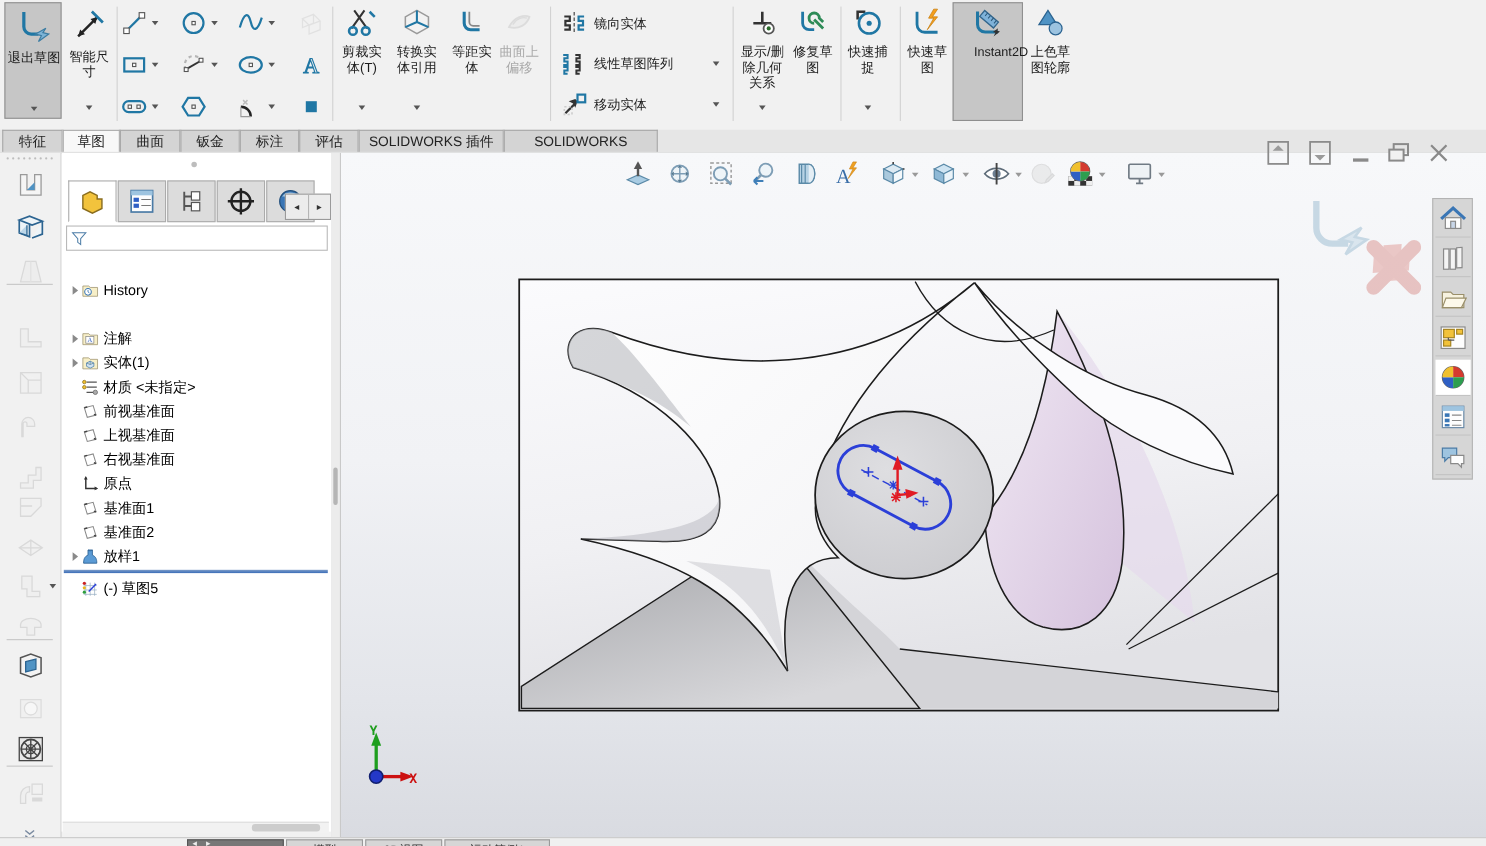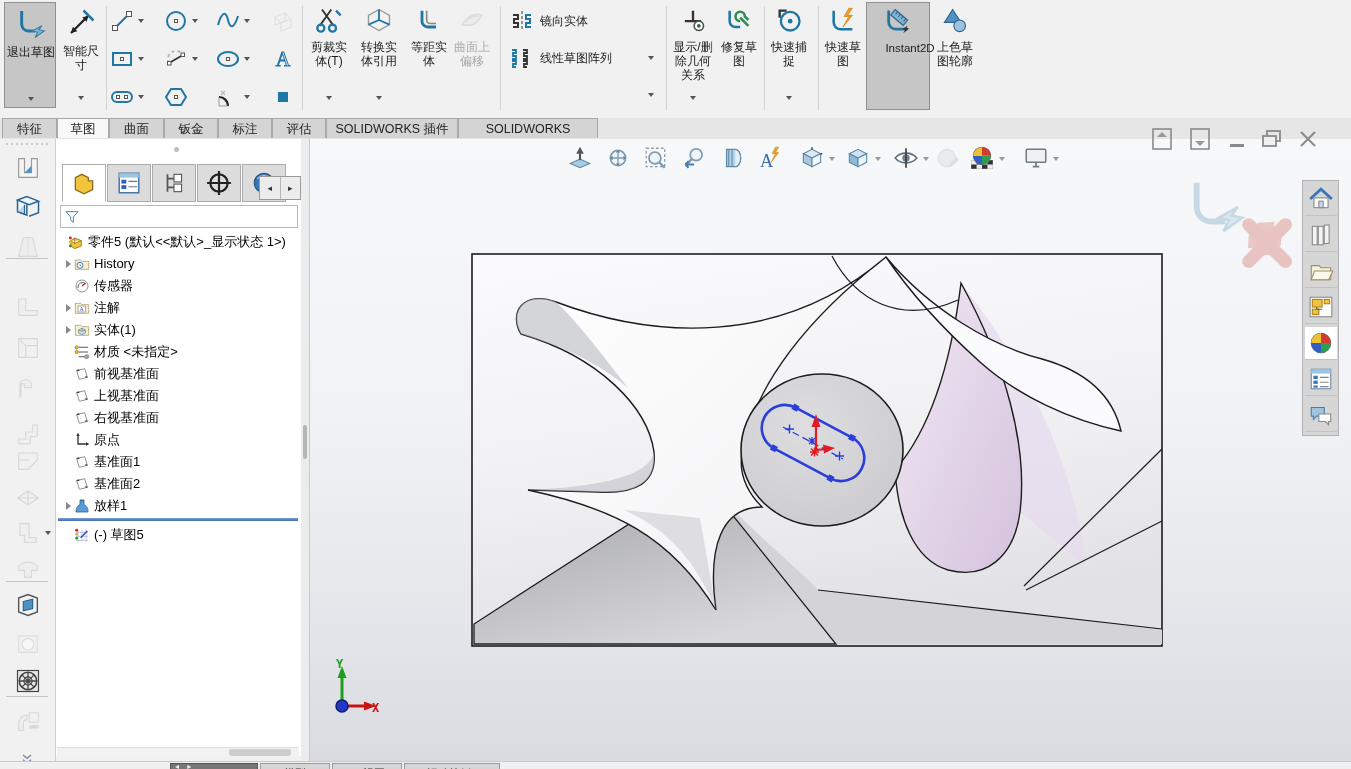--- a/index.html
+++ b/index.html
@@ -192,20 +192,29 @@
       <div class="rlabel abs" style="left: 0px; top: 36px; width: 44px;">曲面上偏移</div>
     </div>
     <div class="abs" style="left: 508px; top: 43px; width: 150px; height: 30px;">
       <div class="abs" style="left: 2px; top: 3px; width: 24px; height: 24px;"><svg width="100%" height="100%" viewBox="0 0 24 24" xmlns="http://www.w3.org/2000/svg">
           <path d="M2 4 h4 v3 h-3 v3 h3 v3 H2 M2 15 h4 v3 h-3 v3 h3" fill="none" stroke="#2077a4" stroke-width="1.8"></path>
           <path d="M13 4 h4 v3 h-3 v3 h3 v3 h-4 M13 15 h4 v3 h-3 v3 h3" fill="none" stroke="#333" stroke-width="1.8"></path>
         </svg></div>
       <div class="rlabel abs" style="left: 32px; top: 8px; width: 110px; text-align: left;">线性草图阵列</div>
     </div>
     <div class="tri abs" style="left: 648px; top: 56px;"></div>
+    <div class="abs" style="left: 508px; top: 80px; width: 150px; height: 30px;">
+      <div class="abs" style="left: 2px; top: 3px; width: 24px; height: 24px;"><svg width="100%" height="100%" viewBox="0 0 24 24" xmlns="http://www.w3.org/2000/svg">
+          <path d="M4 20 L13 11" stroke="#333" stroke-width="2"></path>
+          <path d="M15 9 l-2 6 -2 -4 -4 -2 6 -2 z" fill="#333"></path>
+          <rect x="15" y="3" width="7" height="7" fill="none" stroke="#2077a4" stroke-width="2"></rect>
+          <rect x="3" y="14" width="7" height="7" fill="none" stroke="#ccc" stroke-width="1.4" stroke-dasharray="2 2"></rect>
+        </svg></div>
+      <div class="rlabel abs" style="left: 32px; top: 8px; width: 110px; text-align: left;">移动实体</div>
+    </div>
     <div class="tri abs" style="left: 648px; top: 93px;"></div>
     <div class="abs " style="left: 670px; top: 2px; width: 46px; height: 106px;">
       <div class="abs" style="left: 9px; top: 4px; width: 28px; height: 28px;"><svg width="100%" height="100%" viewBox="0 0 24 24" xmlns="http://www.w3.org/2000/svg">
           <path d="M12 4 V13 M5 13 H19" stroke="#333" stroke-width="2"></path>
           <circle cx="17" cy="17" r="4" fill="#fff" stroke="#555" stroke-width="1.4"></circle>
           <circle cx="17" cy="17" r="1.6" fill="#2a6b2a"></circle>
         </svg></div>
       <div class="rlabel abs" style="left: 0px; top: 38px; width: 46px; font-size: 12px;">显示/删除几何关系</div>
       <div class="tri abs" style="left: 20px; top: 94px;"></div>
     </div>
@@ -406,50 +415,29 @@
     <div class="abs" style="left: 203px; top: 37px; width: 40px; height: 22px; background: rgb(236, 236, 236); border: 1px solid rgb(154, 154, 154); display: flex;">
       <div style="flex: 1 1 0%; text-align: center; font-size: 9px; line-height: 22px; color: rgb(51, 51, 51); border-right: 1px solid rgb(181, 181, 181);">◂</div>
       <div style="flex: 1 1 0%; text-align: center; font-size: 9px; line-height: 22px; color: rgb(51, 51, 51);">▸</div>
     </div>
     <div class="abs" style="left: 4px; top: 66px; width: 238px; height: 23px; background: rgb(255, 255, 255); border: 1px solid rgb(185, 185, 185); box-sizing: border-box;">
       <div class="abs" style="left: 3px; top: 3px; width: 16px; height: 16px;"><svg width="100%" height="100%" viewBox="0 0 24 24" xmlns="http://www.w3.org/2000/svg">
           <path d="M3 4 h18 l-7 8 v8 l-4 -3 v-5 z" fill="#fdfdfd" stroke="#4a7ba6" stroke-width="1.4"></path>
         </svg></div>
     </div>
     <div class="abs" style="left: 0px; top: 92px; width: 245px; height: 460px;">
-      <div class="treerow" style="top: 0px;">
-        <div style="width: 4px; flex: 0 0 auto;"></div>
-        <div style="width: 8px; flex: 0 0 auto;"></div>
-        <div class="ticon"><svg width="100%" height="100%" viewBox="0 0 24 24" xmlns="http://www.w3.org/2000/svg">
-            <path d="M4 10 L10 6 L20 10 V18 L10 22 L4 18 Z M10 6 V14 M4 10 L10 14 L20 10" fill="#f2c33c" stroke="#8a6d1f" stroke-width="1.2"></path>
-            <circle cx="3.5" cy="6" r="2.2" fill="#cc2222"></circle>
-            <circle cx="3.5" cy="12" r="2.2" fill="#e8b820"></circle>
-            <circle cx="3.5" cy="18" r="2.2" fill="#2d9e3f"></circle>
-          </svg></div>
-        <div>零件5 (默认&lt;&lt;默认&gt;_显示状态 1&gt;)</div>
-      </div>
       <div class="treerow" style="top: 22px;">
         <div style="width: 10px; flex: 0 0 auto;"></div>
         <div class="exp"></div>
         <div class="ticon"><svg width="100%" height="100%" viewBox="0 0 24 24" xmlns="http://www.w3.org/2000/svg">
             <path d="M2 6 h8 l2 2 h10 v12 H2 Z" fill="#f7efc8" stroke="#9a8f6a"></path>
             <circle cx="9" cy="14" r="4.5" fill="#fff" stroke="#3a76b5" stroke-width="1.4"></circle>
             <path d="M9 11.5 V14 l2 1.5" stroke="#3a76b5" stroke-width="1.2" fill="none"></path>
           </svg></div>
         <div>History</div>
-      </div>
-      <div class="treerow" style="top: 44px;">
-        <div style="width: 10px; flex: 0 0 auto;"></div>
-        <div style="width: 8px; flex: 0 0 auto;"></div>
-        <div class="ticon"><svg width="100%" height="100%" viewBox="0 0 24 24" xmlns="http://www.w3.org/2000/svg">
-            <circle cx="12" cy="12" r="9" fill="#fdfdfd" stroke="#888" stroke-width="1.4"></circle>
-            <path d="M12 12 L17 8" stroke="#cc2222" stroke-width="1.8"></path>
-            <path d="M6 15 a7 7 0 0 1 12 -6" fill="none" stroke="#555" stroke-width="1.4"></path>
-          </svg></div>
-        <div>传感器</div>
       </div>
       <div class="treerow" style="top: 66px;">
         <div style="width: 10px; flex: 0 0 auto;"></div>
         <div class="exp"></div>
         <div class="ticon"><svg width="100%" height="100%" viewBox="0 0 24 24" xmlns="http://www.w3.org/2000/svg">
             <path d="M2 5 h8 l2 2 h10 v13 H2 Z" fill="#f7efc8" stroke="#9a8f6a"></path>
             <rect x="6" y="9" width="11" height="9" fill="#fff" stroke="#888"></rect>
             <text x="11.5" y="17" font-size="9" text-anchor="middle" fill="#2f5fc4" font-family="Liberation Serif,serif">A</text>
           </svg></div>
         <div>注解</div>

